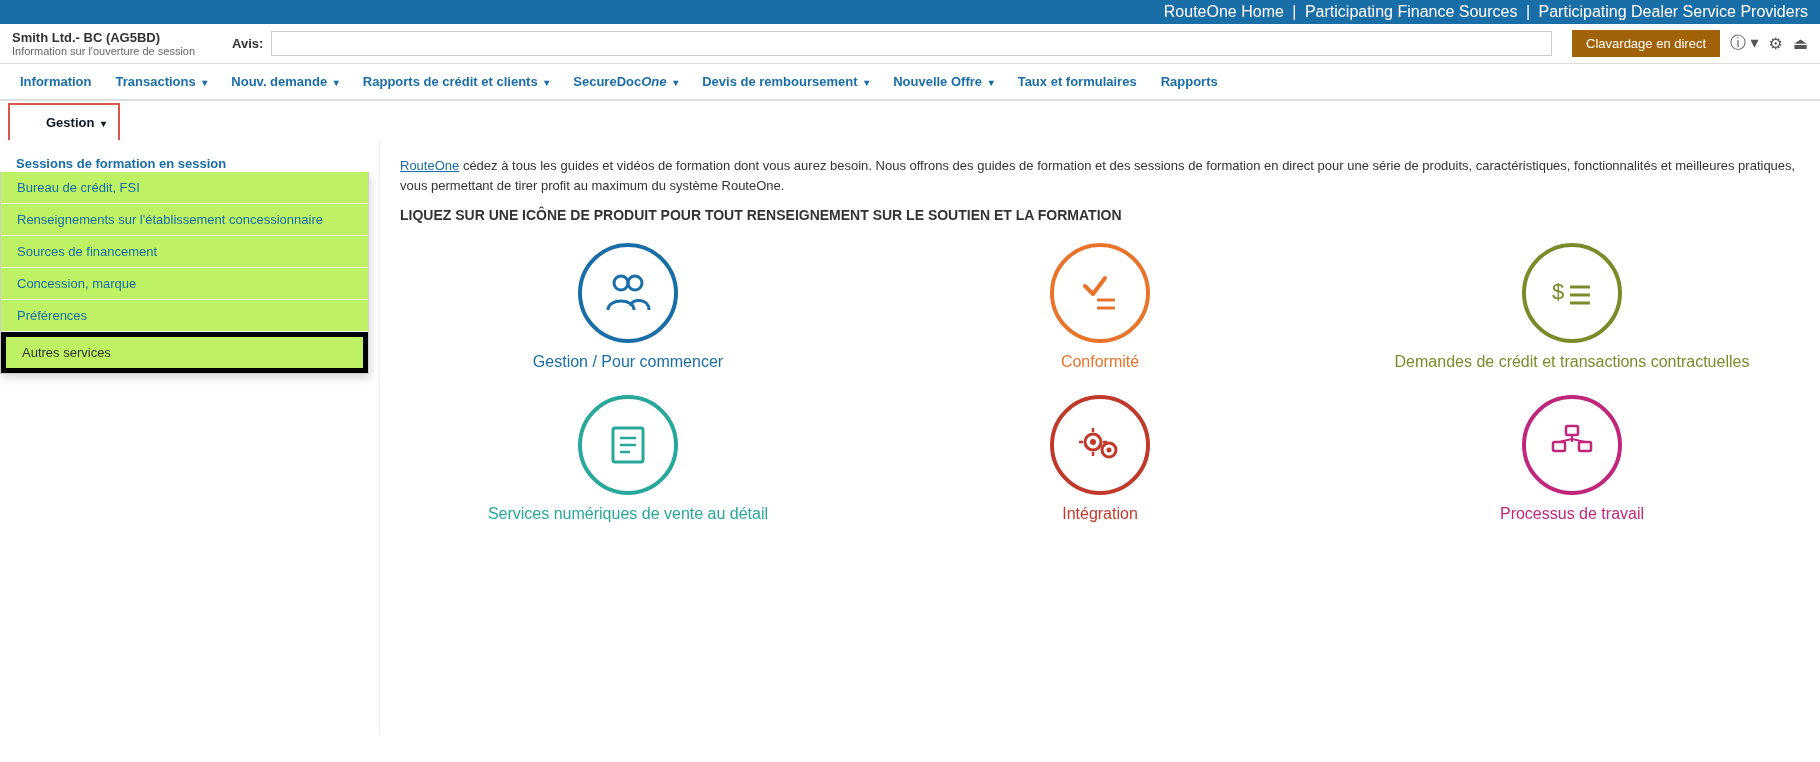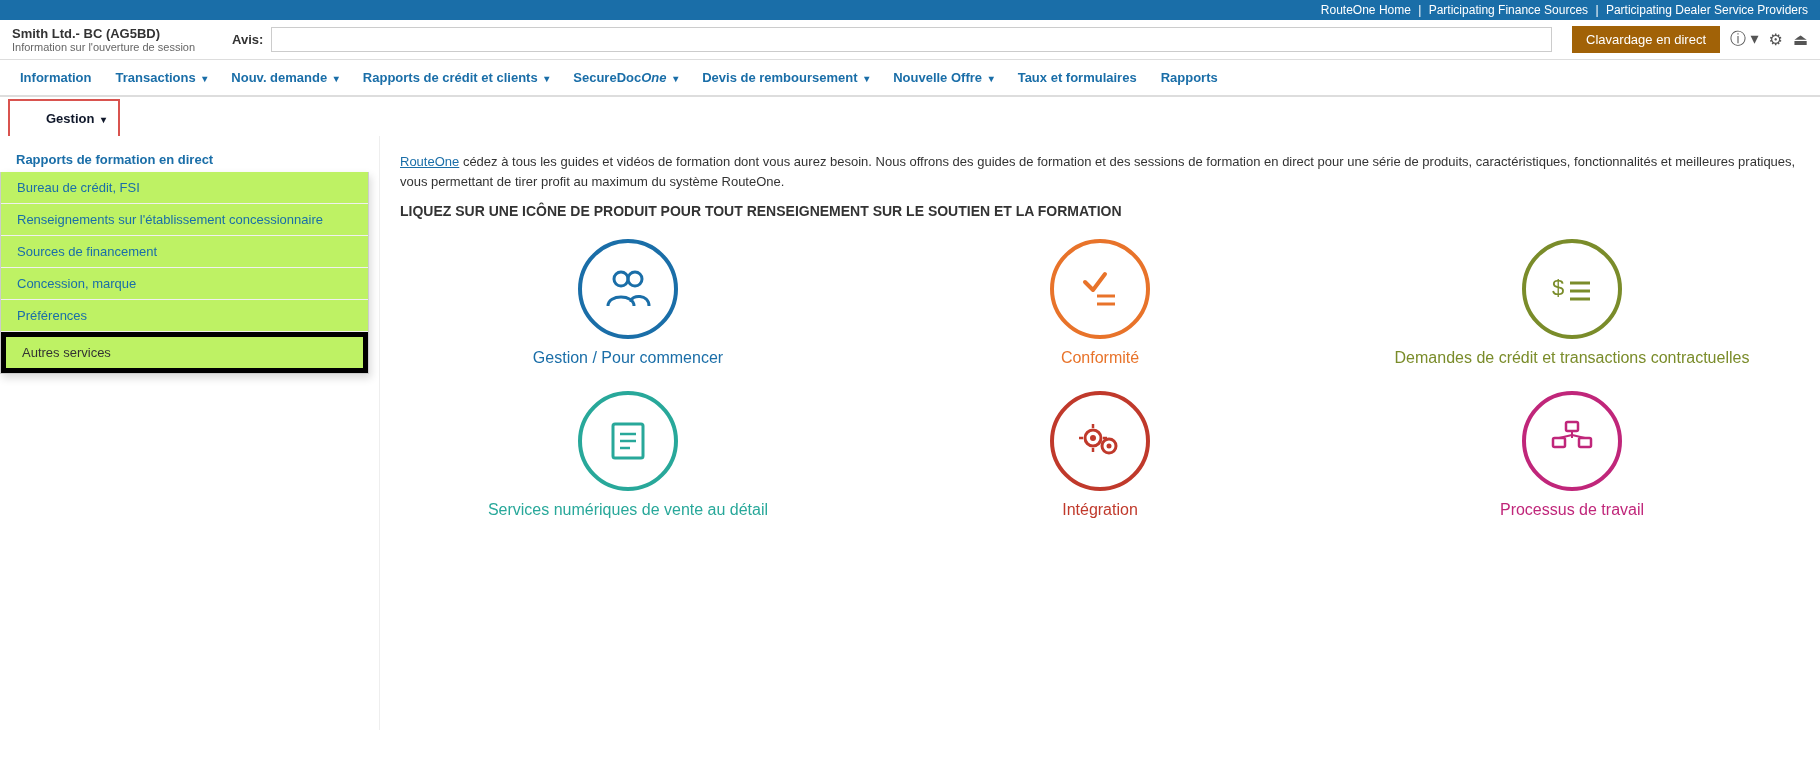--- a/index.html
+++ b/index.html
@@ -2,21 +2,21 @@
 <html><head>
   <meta charset="utf-8">
   <style>
     * { box-sizing: border-box; margin: 0; padding: 0; }
     body { font-family: Arial, sans-serif; font-size: 13px; background: #fff; overflow-x: hidden; }
 
     
     .top-bar {
       background: #1a6ea8;
       color: #fff;
-      font-size: 12px;
+      font-size: 16px;
       padding: 3px 12px;
       text-align: right;
     }
     .top-bar a { color: #fff; text-decoration: none; }
     .top-bar span { margin: 0 4px; }
 
     
     .header {
       display: flex;
       align-items: center;
@@ -290,21 +290,21 @@
   <div class="dropdown-item">Renseignements sur l'établissement concessionnaire</div>
   <div class="dropdown-item">Sources de financement</div>
   <div class="dropdown-item">Concession, marque</div>
   <div class="dropdown-item">Préférences</div>
   <div class="dropdown-item highlighted">Autres services</div>
 </div>
 
 <div class="content-area">
 
   <div class="sidebar">
-    <div class="sidebar-section-title">Rapports de formation en direct</div>
+    <div class="sidebar-section-title">Sessions de formation en session</div>
     <hr class="sidebar-divider">
     <div class="sidebar-service-label">Service d'aide RouteOne:</div>
     <div class="sidebar-phone">877.556.0003</div>
     <div class="sidebar-email">
       <span>Courriel:</span>
       <a>R1support@routeone.com</a>
     </div>
     <div class="sidebar-hours">Du lundi au vendredi : 8 h à 21 h</div>
     <div class="sidebar-hours">Samedi : 9 h à 21 h</div>
     <a class="sidebar-link">Communiquez avec le directeur du</a>

